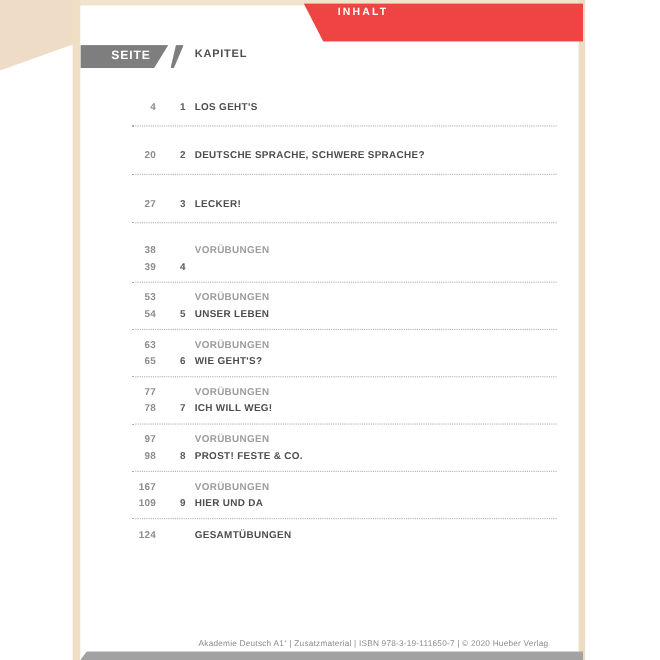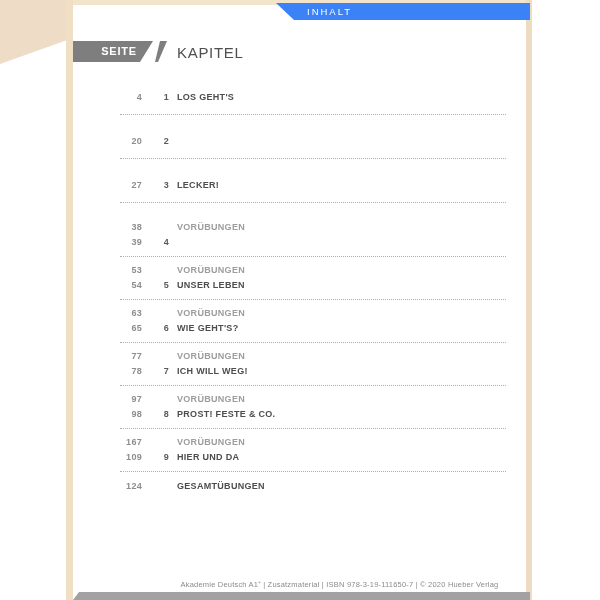--- a/index.html
+++ b/index.html
@@ -12,33 +12,33 @@
   
   .bg-top-strip{position:absolute;left:0;top:0;width:532px;height:5px;background:#f2e3cb;}
   .bg-topleft-block{position:absolute;left:0;top:0;width:68px;height:64px;background:#eedcc6;
     clip-path:polygon(0 0,100% 0,100% 62%,0 100%);}
   .bg-left-line{position:absolute;left:66px;top:0;width:7px;height:600px;background:#f0dfc4;}
   .bg-right-line{position:absolute;left:526px;top:0;width:6px;height:600px;background:#eddcc2;}
   .bg-bottom-strip{position:absolute;left:73px;top:592px;width:457px;height:8px;background:#a2a2a2;
     clip-path:polygon(6px 0,100% 0,100% 100%,0 100%);}
 
   
-  .inhalt-banner{position:absolute;left:276px;top:3px;width:254px;height:17px;background:#3b82f6;
+  .inhalt-banner{position:absolute;left:276px;top:3px;width:254px;height:35px;background:#ef4444;
     clip-path:polygon(0 0,100% 0,100% 100%,18px 100%);
-    color:#ffffff;font-size:9.5px;font-weight:normal;letter-spacing:2px;
+    color:#ffffff;font-size:9.5px;font-weight:bold;letter-spacing:2px;
     line-height:17px;padding-left:31px;box-sizing:border-box;}
   .seite-badge{position:absolute;left:73px;top:41px;width:100px;height:21px;}
   .seite-main{position:absolute;left:0;top:0;width:80px;height:21px;background:#7e7e7e;
     clip-path:polygon(0 0,80px 0,67px 100%,0 100%);
     color:#ffffff;font-size:11px;font-weight:bold;letter-spacing:0.8px;
     line-height:21px;text-align:right;padding-right:16px;box-sizing:border-box;padding-left:20px;}
   .seite-tail{position:absolute;left:82px;top:0;width:12px;height:21px;background:#7e7e7e;
     clip-path:polygon(5px 0,12px 0,3px 100%,0 100%);}
   .kapitel-heading{position:absolute;left:177px;top:44px;
-    color:#4f4f4f;font-size:15px;font-weight:normal;letter-spacing:0.7px;}
+    color:#4f4f4f;font-size:10px;font-weight:bold;letter-spacing:0.7px;}
 
   
   .toc{position:absolute;left:120px;top:88px;width:386px;}
   .toc-row{display:grid;grid-template-columns:22px 27px 1fr;align-items:center;
     font-weight:bold;font-size:9px;letter-spacing:0.3px;}
   .toc-row .pg{text-align:right;color:#8d8d8d;font-weight:bold;}
   .toc-row .num{text-align:right;color:#5a5a5a;}
   .toc-row .ttl{padding-left:8px;color:#4d4d4d;}
   .toc-row.pre .ttl{color:#9d9d9d;}
   .toc-row.main{height:16px;}
@@ -78,20 +78,21 @@
         <span class="pg">4</span>
         <span class="num">1</span>
         <span class="ttl">LOS GEHT'S</span>
       </div>
       <div class="toc-sep"></div>
     </div>
     <div class="grp-a">
       <div class="toc-row main">
         <span class="pg">20</span>
         <span class="num">2</span>
+        <span class="ttl">DEUTSCHE SPRACHE, SCHWERE SPRACHE?</span>
       </div>
       <div class="toc-sep"></div>
     </div>
     <div class="grp-a">
       <div class="toc-row main">
         <span class="pg">27</span>
         <span class="num">3</span>
         <span class="ttl">LECKER!</span>
       </div>
       <div class="toc-sep"></div>

